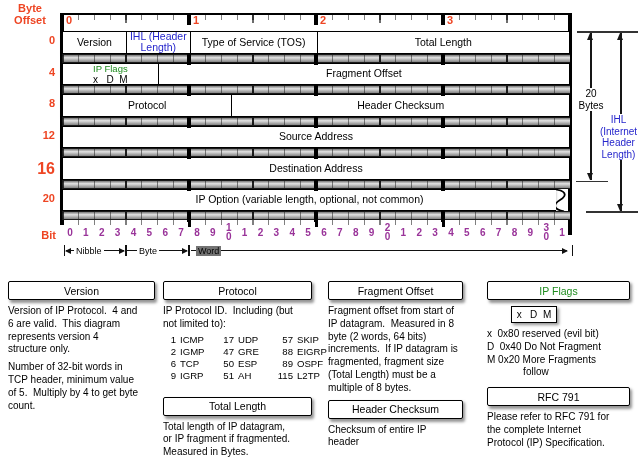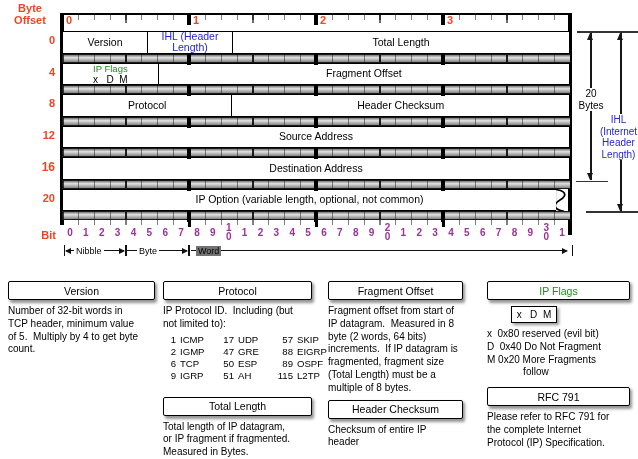--- a/index.html
+++ b/index.html
@@ -56,20 +56,23 @@
       <div class="abs red" style="left: 447px; top: 14px; font-size: 11px;">3</div>
       <div class="abs" style="left: 60px; top: 13px; width: 4px; height: 212px; background: rgb(0, 0, 0);"></div>
       <div class="abs" style="left: 568px; top: 13px; width: 4px; height: 222px; background: rgb(0, 0, 0);"></div>
       <div class="row" style="left: 62px; top: 31px; width: 508px; height: 22.5px;">
         <div class="cell" style="flex: 4 1 0px;">
           <div>Version</div>
         </div>
         <div class="cell" style="flex: 4 1 0px;">
           <div style="color: rgb(38, 38, 204);">IHL (Header Length)</div>
         </div>
+        <div class="cell" style="flex: 8 1 0px;">
+          <div>Type of Service (TOS)</div>
+        </div>
         <div class="cell" style="flex: 16 1 0px;">
           <div>Total Length</div>
         </div>
       </div>
       <div class="row" style="left: 62px; top: 62.5px; width: 508px; height: 22.5px;">
         <div class="cell" style="flex: 3 1 0px; flex-direction: column;">
           <div style="font-size: 9.5px; color: rgb(31, 140, 31);">IP Flags</div>
           <div style="font-size: 10px; color: rgb(0, 0, 0); white-space: pre;">x   D  M</div>
         </div>
         <div class="cell" style="flex: 13 1 0px;">
@@ -142,21 +145,21 @@
         <div class="abs" style="left: 379.4px; top: -1px; width: 3.2px; height: 11px; background: rgb(0, 0, 0);"></div>
       </div>
       <div class="abs" style="left: 62px; top: 220px; width: 508px; height: 5px; background: repeating-linear-gradient(90deg, rgba(0, 0, 0, 0.5) 0px, rgba(0, 0, 0, 0.5) 1px, transparent 1px, transparent 15.875px);"></div>
       <div class="abs" style="left: 187.5px; top: 220px; width: 3px; height: 7px; background: rgb(0, 0, 0);"></div>
       <div class="abs" style="left: 314.5px; top: 220px; width: 3px; height: 7px; background: rgb(0, 0, 0);"></div>
       <div class="abs" style="left: 441.5px; top: 220px; width: 3px; height: 7px; background: rgb(0, 0, 0);"></div>
       <div class="abs red" style="left: 0px; top: 34px; width: 55px; text-align: right; font-size: 11px;">0</div>
       <div class="abs red" style="left: 0px; top: 65.5px; width: 55px; text-align: right; font-size: 11px;">4</div>
       <div class="abs red" style="left: 0px; top: 97px; width: 55px; text-align: right; font-size: 11px;">8</div>
       <div class="abs red" style="left: 0px; top: 128.5px; width: 55px; text-align: right; font-size: 11px;">12</div>
-      <div class="abs red" style="left: 0px; top: 160px; width: 55px; text-align: right; font-size: 12px;">16</div>
+      <div class="abs red" style="left: 0px; top: 160px; width: 55px; text-align: right; font-size: 16px;">16</div>
       <div class="abs red" style="left: 0px; top: 191.5px; width: 55px; text-align: right; font-size: 11px;">20</div>
       <div class="bitnum" style="left: 62px; top: 224px; width: 15.875px; height: 18px;">0</div>
       <div class="bitnum" style="left: 77.875px; top: 224px; width: 15.875px; height: 18px;">1</div>
       <div class="bitnum" style="left: 93.75px; top: 224px; width: 15.875px; height: 18px;">2</div>
       <div class="bitnum" style="left: 109.625px; top: 224px; width: 15.875px; height: 18px;">3</div>
       <div class="bitnum" style="left: 125.5px; top: 224px; width: 15.875px; height: 18px;">4</div>
       <div class="bitnum" style="left: 141.375px; top: 224px; width: 15.875px; height: 18px;">5</div>
       <div class="bitnum" style="left: 157.25px; top: 224px; width: 15.875px; height: 18px;">6</div>
       <div class="bitnum" style="left: 173.125px; top: 224px; width: 15.875px; height: 18px;">7</div>
       <div class="bitnum" style="left: 189px; top: 224px; width: 15.875px; height: 18px;">8</div>
@@ -212,20 +215,24 @@
       <div class="abs" style="left: 573px; top: 88px; width: 36px; background: rgb(255, 255, 255); text-align: center; font-size: 10px; line-height: 11.5px; white-space: pre-line;">20
 Bytes</div>
       <div class="abs" style="left: 595px; top: 114px; width: 47px; background: rgb(255, 255, 255); text-align: center; font-size: 10px; line-height: 11.5px; white-space: pre-line; color: rgb(38, 38, 204);">IHL
 (Internet
 Header
 Length)</div>
     </div>
   <div id="legend">
       <div class="abs" style="left: 8px; top: 281px; width: 150px;">
         <div class="titlebox" style="width: 147px;">Version</div>
+        <div class="ltext">Version of IP Protocol.  4 and
+6 are valid.  This diagram
+represents version 4
+structure only.</div>
         <div class="ltext">Number of 32-bit words in
 TCP header, minimum value
 of 5.  Multiply by 4 to get byte
 count.</div>
       </div>
       <div class="abs" style="left: 163px; top: 281px; width: 150px;">
         <div class="titlebox" style="width: 149px;">Protocol</div>
         <div class="ltext">IP Protocol ID.  Including (but
 not limited to):</div>
         <div class="ptable">

